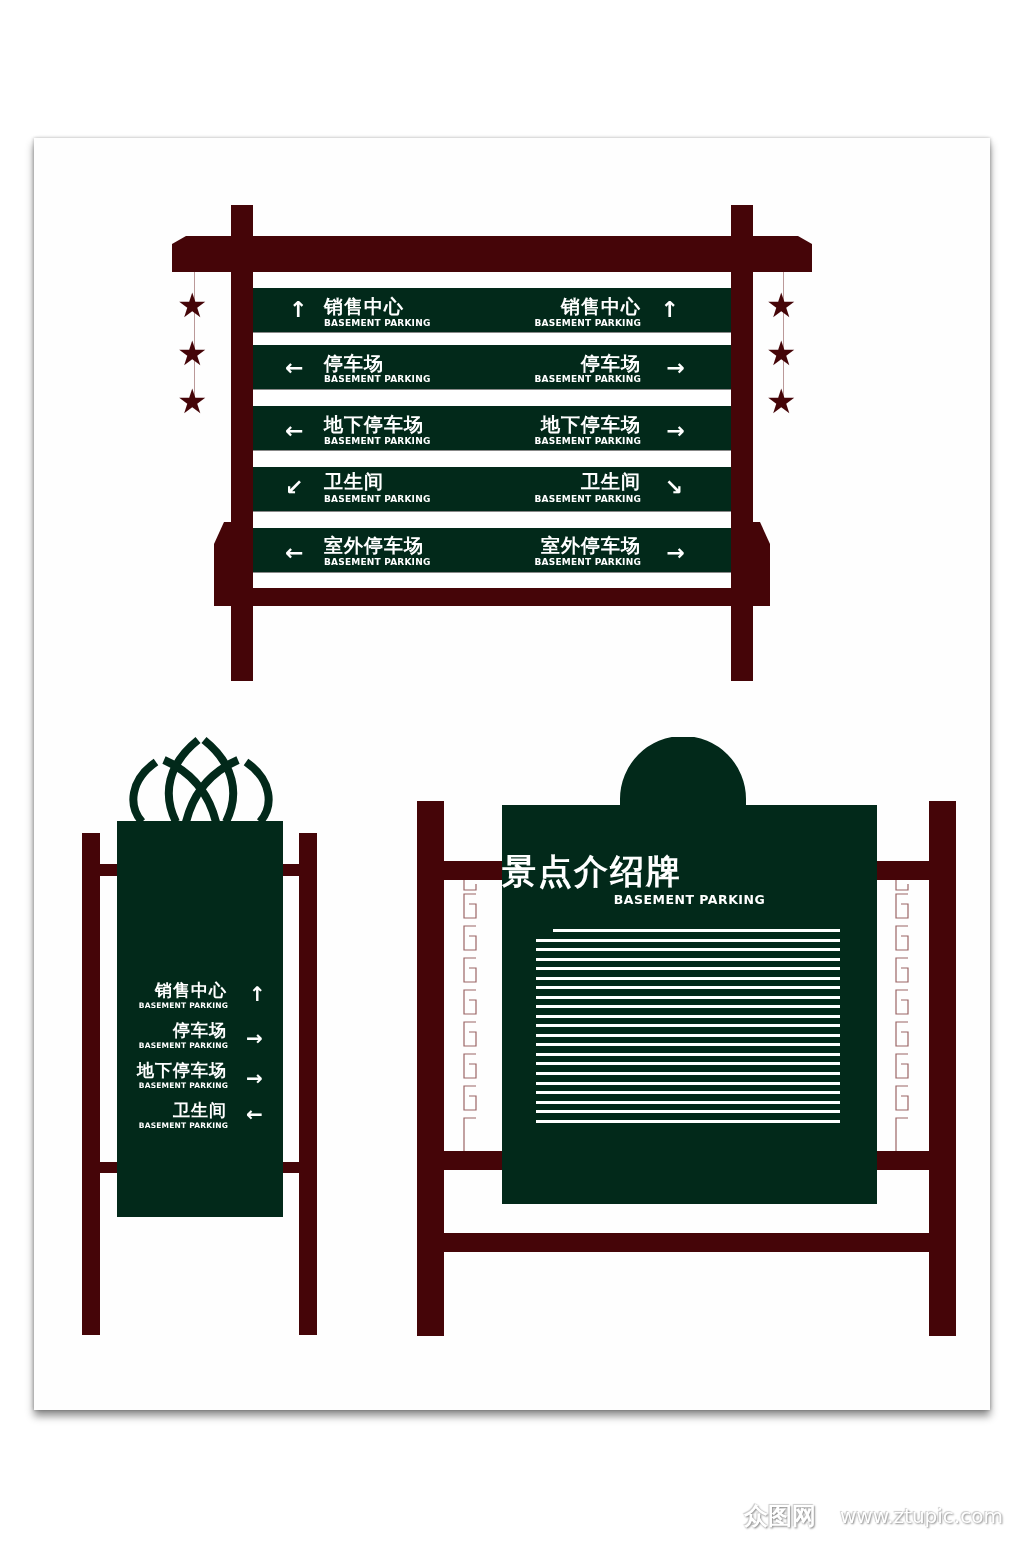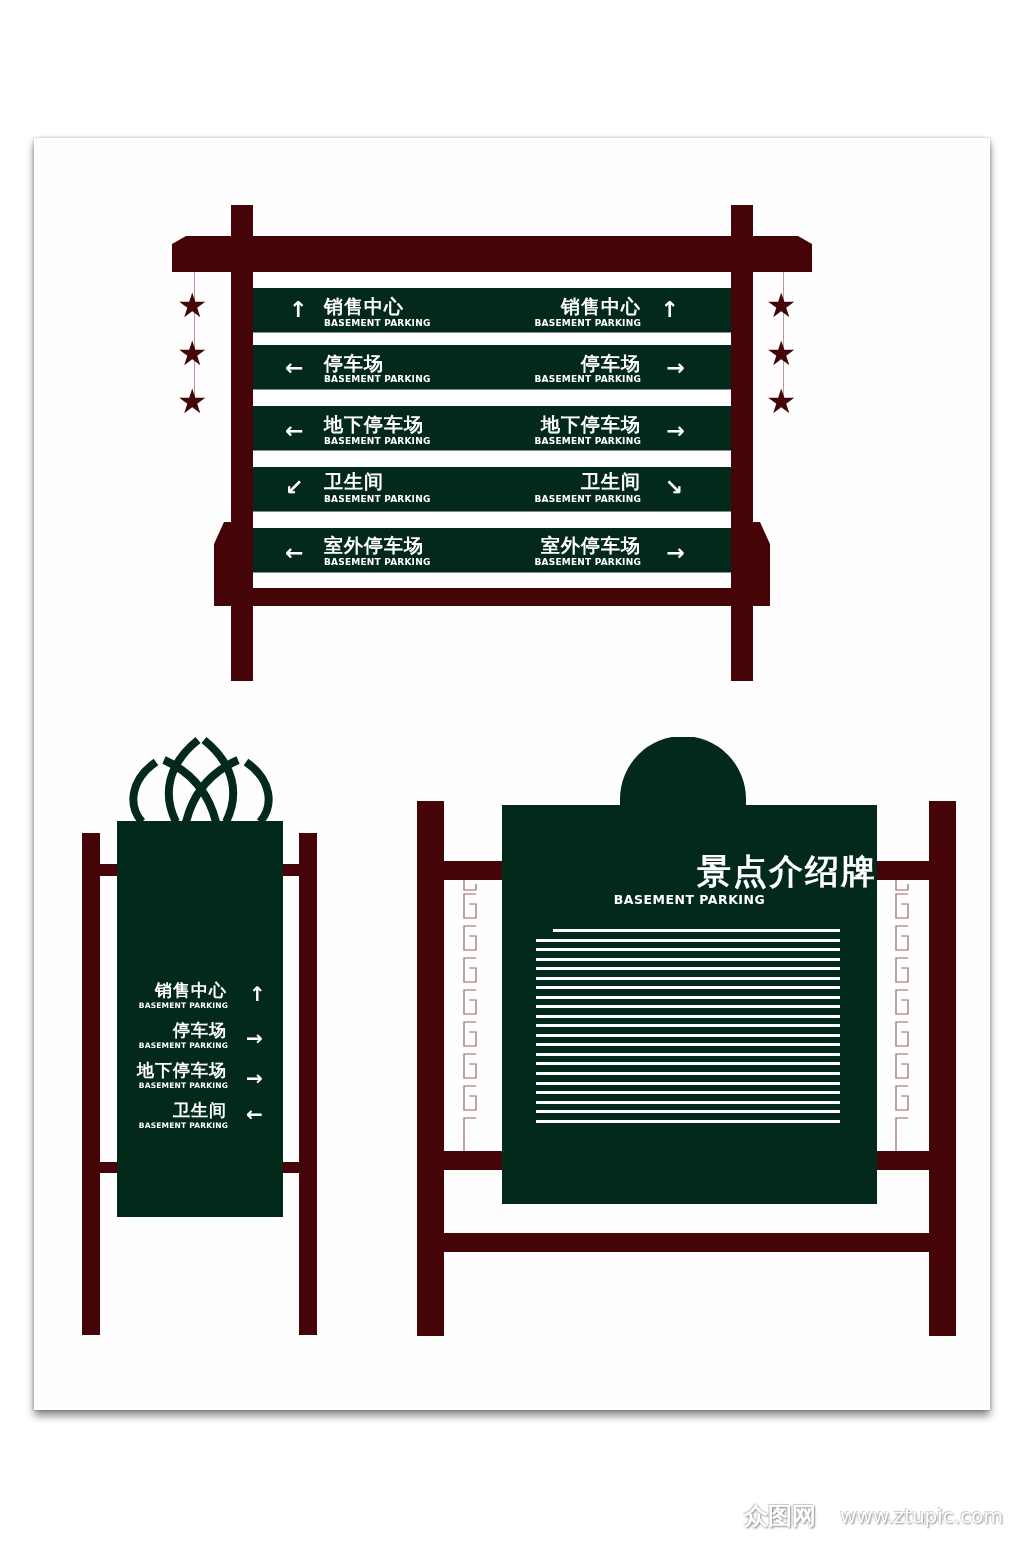--- a/index.html
+++ b/index.html
@@ -162,21 +162,21 @@
       <path d="M14,174 H2 V198 H14 V184 H7"></path>
       <path d="M14,206 H2 V230 H14 V216 H7"></path>
       <path d="M14,238 H2 V271"></path>
     </g>
   </svg>
 
   <svg class="abs" style="left:502px;top:737px;" width="375" height="467">
     <path d="M0,68 H118 V62 A63,63 0 0 1 244,62 V68 H375 V467 H0 Z" fill="#02291a"></path>
   </svg>
 
-  <div class="abs zh" style="left:502px;width:375px;text-align:right;top:852px;font-size:34px;line-height:38px;letter-spacing:2px;">景点介绍牌</div>
+  <div class="abs zh" style="left:502px;width:375px;text-align:left;top:852px;font-size:34px;line-height:38px;letter-spacing:2px;">景点介绍牌</div>
   <div class="abs en" style="left:502px;width:375px;text-align:center;top:893px;font-size:12.5px;line-height:14px;letter-spacing:0.5px;">BASEMENT PARKING</div>
 
   <div class="abs line" style="left:553px;width:287px;top:929px;"></div>
   <div class="abs line" style="top:939px;"></div>
   <div class="abs line" style="top:948px;"></div>
   <div class="abs line" style="top:958px;"></div>
   <div class="abs line" style="top:967px;"></div>
   <div class="abs line" style="top:977px;"></div>
   <div class="abs line" style="top:986px;"></div>
   <div class="abs line" style="top:996px;"></div>

